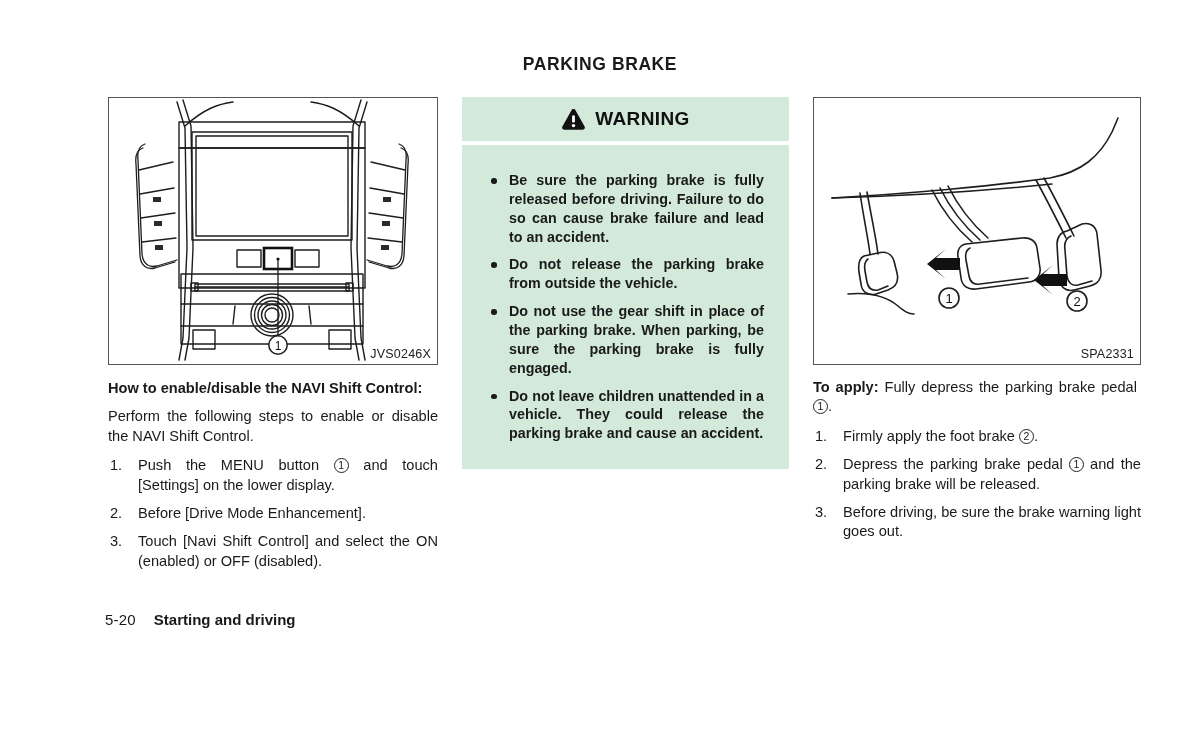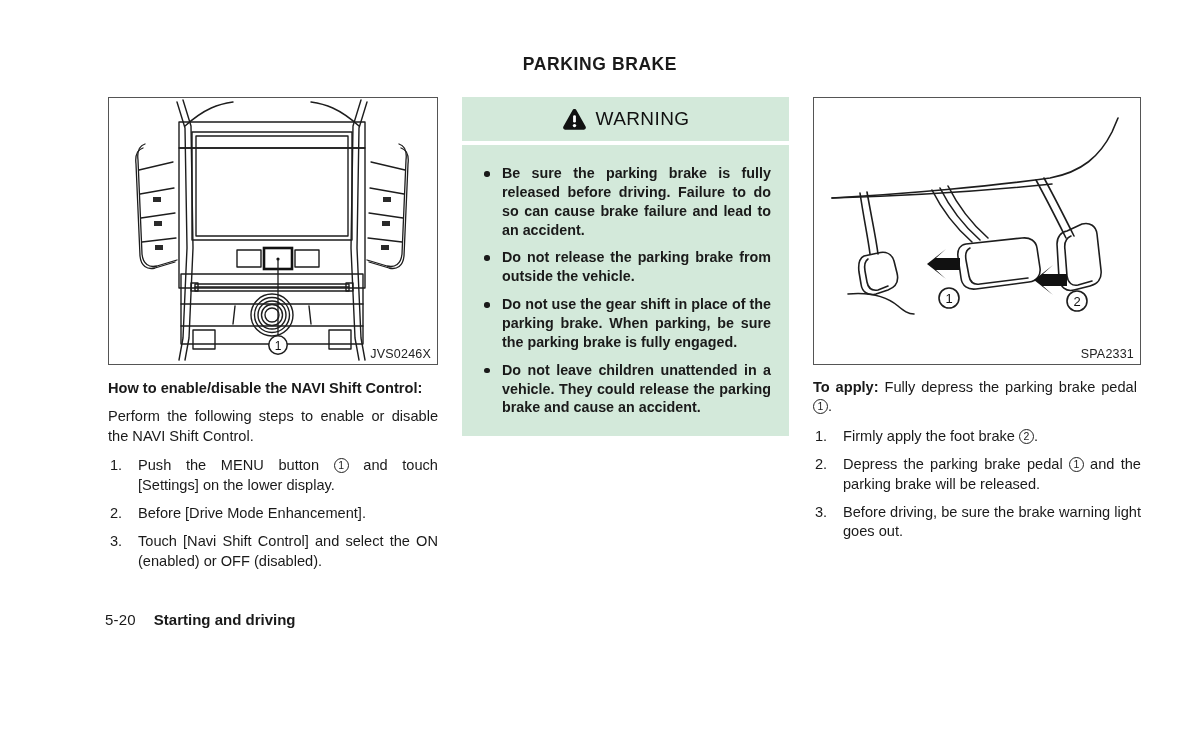--- a/index.html
+++ b/index.html
@@ -123,35 +123,35 @@
   
   .warn-head {
     background: #d3e9da;
     height: 44px;
     display: flex;
     align-items: center;
     justify-content: center;
     gap: 9px;
   }
   .warn-title {
-    font-weight: normal;
+    font-weight: bold;
     font-size: 19px;
     letter-spacing: 0.4px;
     font-stretch: condensed;
     color: #111;
   }
   .warn-gap { height: 4px; background:#fff; }
   .warn-body {
     background: #d3e9da;
     padding: 14px 13px 14px 13px;
     box-sizing: border-box;
   }
   ul.warn-list {
     list-style: none;
-    margin: 5px;
+    margin: 12px;
     padding: 0;
   }
   ul.warn-list li {
     position: relative;
     padding-left: 22px;
     margin-bottom: 9px;
     font-weight: bold;
     font-size: 14.3px;
     line-height: 1.32;
     text-align: justify;

